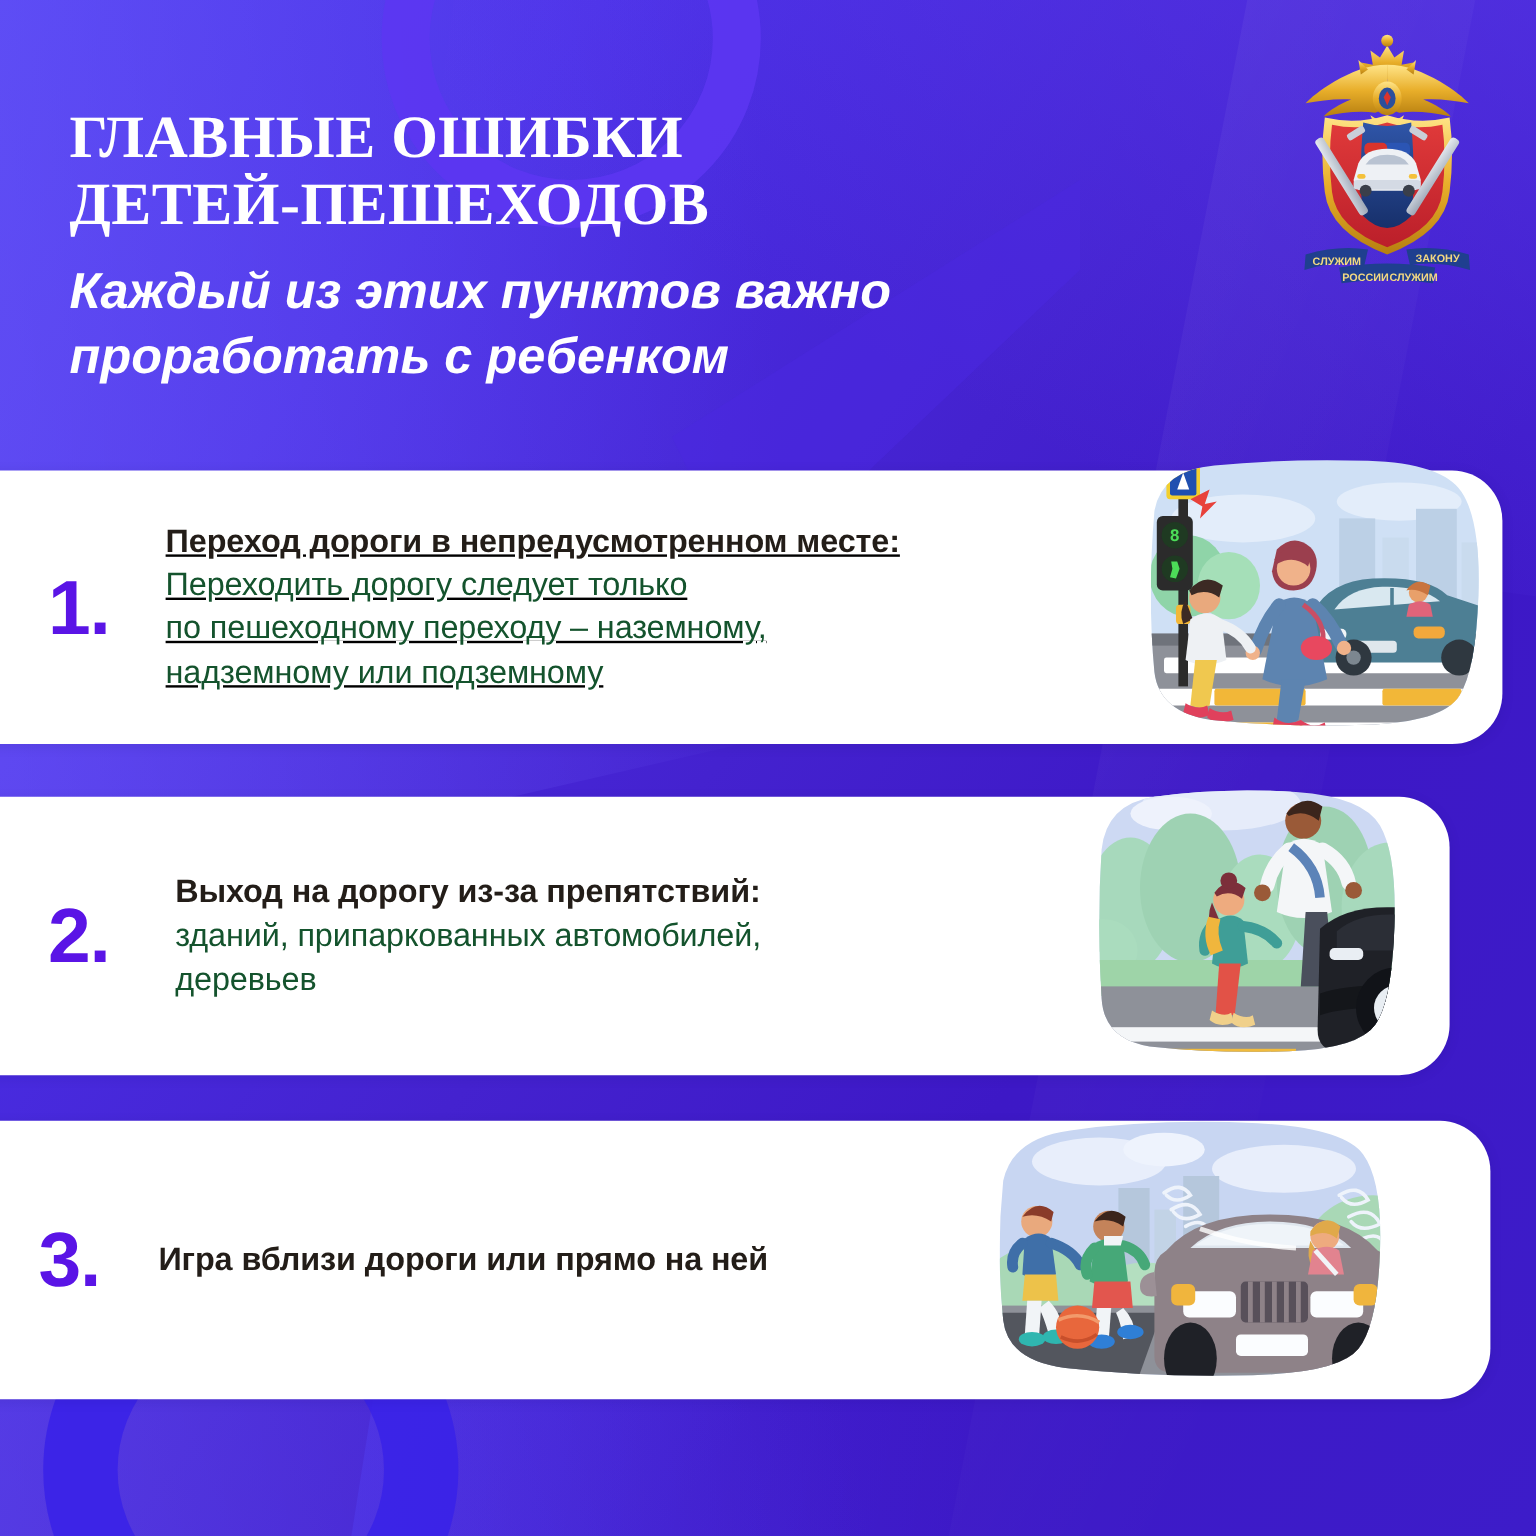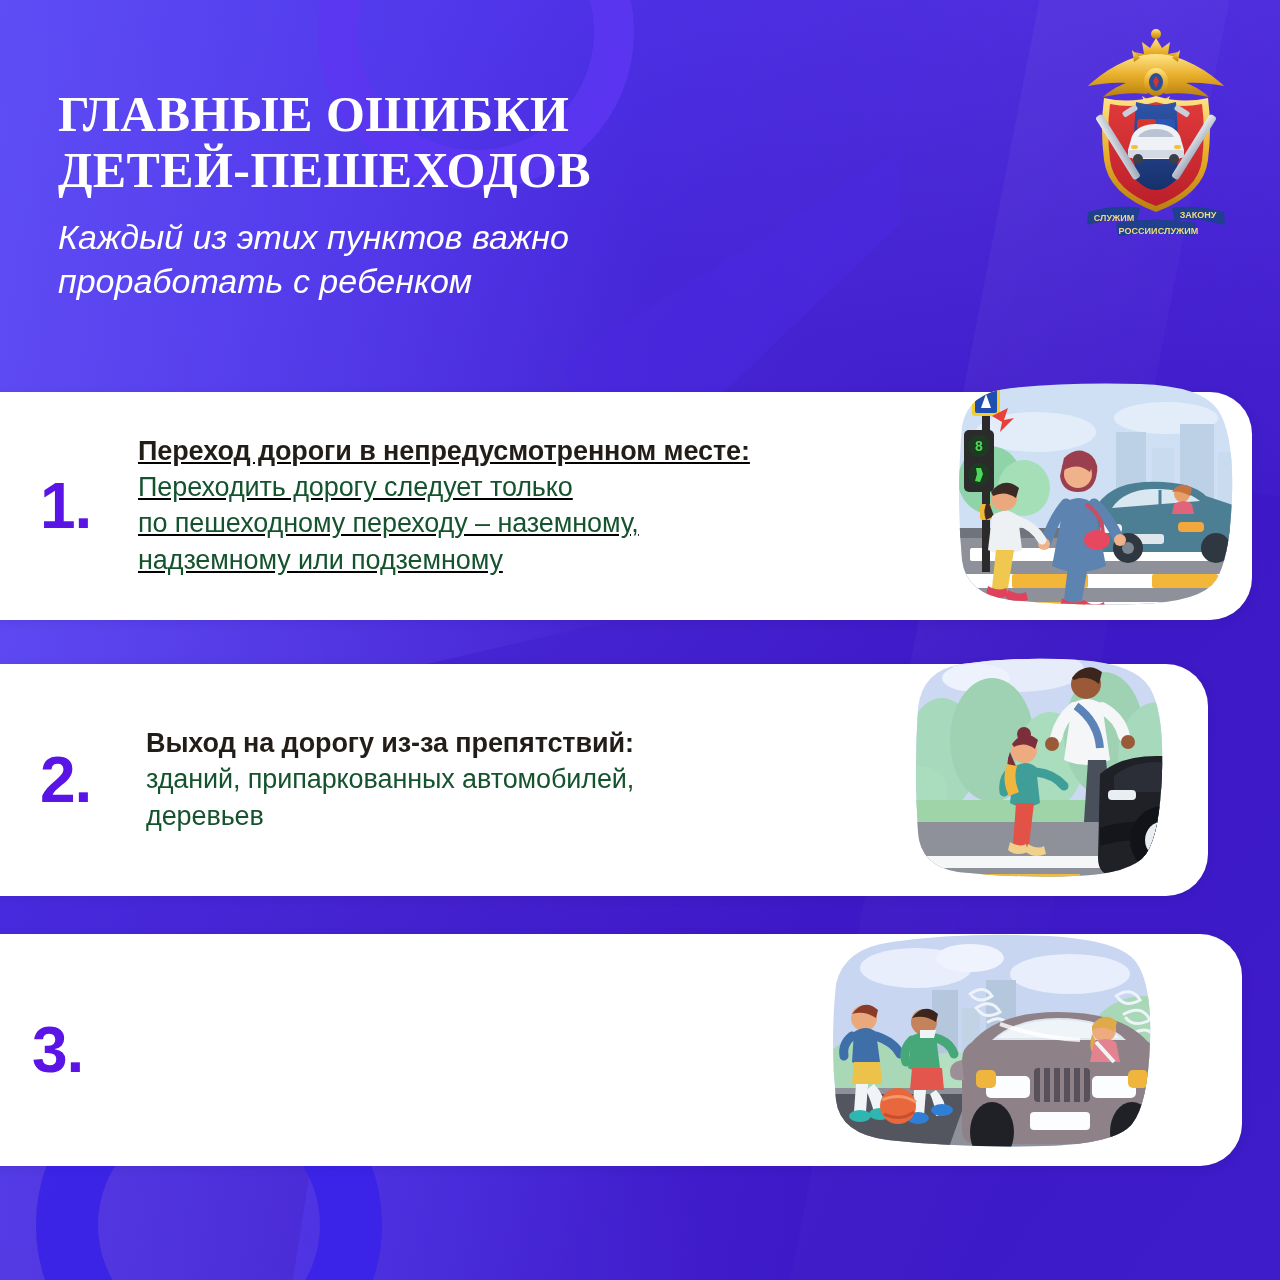--- a/index.html
+++ b/index.html
@@ -55,22 +55,22 @@
   }
 
   
   #header{position:absolute;left:58px;top:86px;width:760px;}
   #title{
     color:#fff;font-weight:bold;font-size:50px;line-height:1.12;
     letter-spacing:.4px;margin:0;text-transform:uppercase;
   }
   #title .ln{display:block;font-family:Liberation Serif, serif;}
   #subtitle{
-    color:#fff;font-style:italic;font-size:34px;line-height:1.28;
-    margin:18px 0 0;font-weight:400;
+    color:#fff;font-style:italic;font-size:42px;line-height:1.28;
+    margin:18px 0 0;font-weight:700;
   }
   #subtitle .ln{display:block;}
 
   
   #emblem{position:absolute;right:38px;top:24px;width:172px;height:218px;}
   #emblem svg{width:100%;height:100%;display:block;}
 
   
   .card{
     position:absolute;left:-20px;background:#fff;
@@ -380,20 +380,23 @@
           <circle cx="264" cy="218" r="9" fill="#3a3f4a"></circle>
         </g>
       </g>
     </svg>
   </div>
 </div>
 
 <div class="card" id="card3">
   <div class="card-inner">
     <div class="num">3.</div>
+    <div class="txt">
+      <span class="head">Игра вблизи дороги или прямо на ней</span>
+    </div>
   </div>
 
   <div class="illo" id="illo3">
     <svg viewBox="0 0 360 262" xmlns="http://www.w3.org/2000/svg">
       <defs>
         <clipPath id="blob3">
           <path d="M16 66 q8 -36 56 -42 q72 -10 156 -6 q72 4 88 26 q16 22 14 80 q-2 62 -18 82 q-16 20 -88 22 q-84 2 -156 -6 q-48 -6 -52 -40 q-6 -58 0 -116 Z"></path>
         </clipPath>
       </defs>
       <g clip-path="url(#blob3)">

